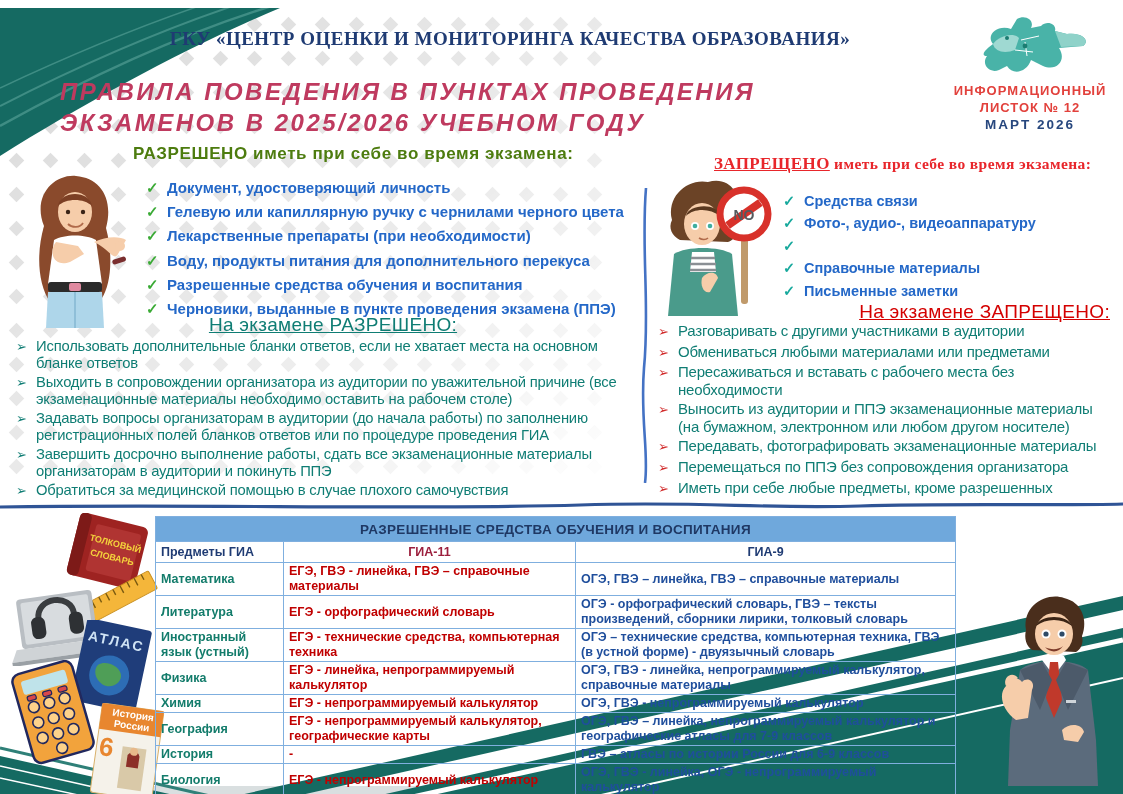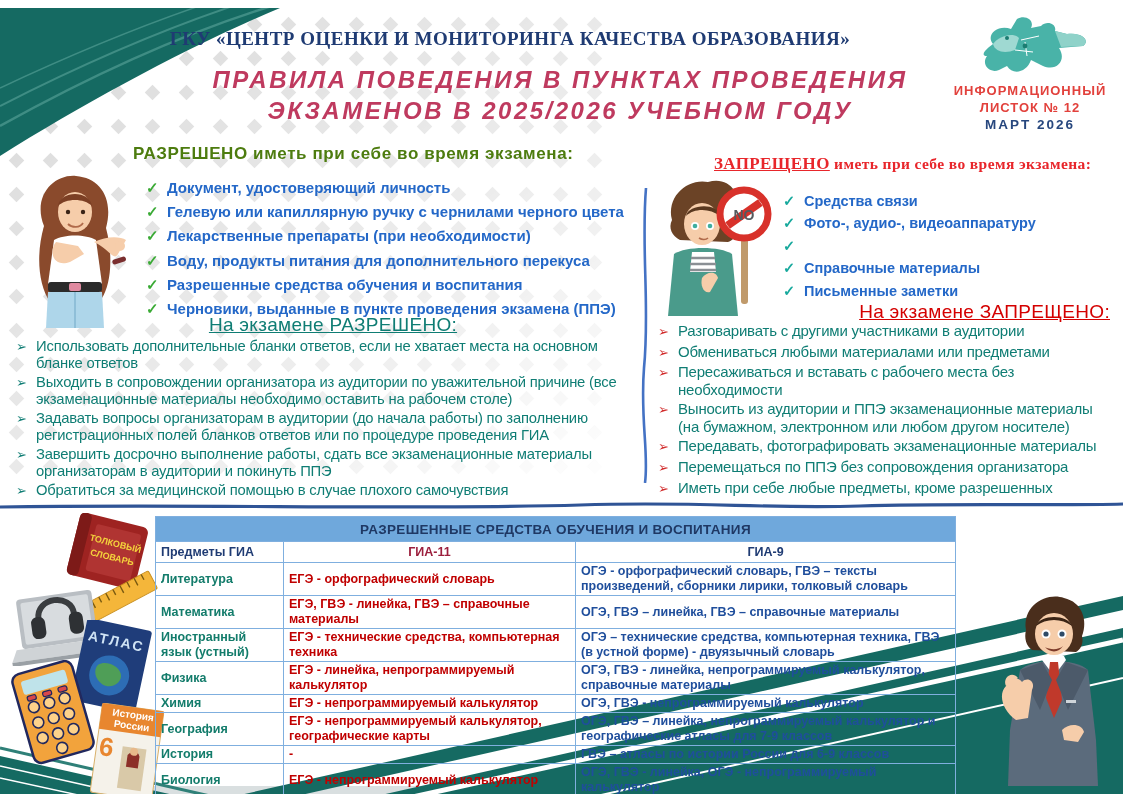--- a/index.html
+++ b/index.html
@@ -5,21 +5,21 @@
   html,body{margin:0;padding:0;background:#fff;}
   #canvas{position:relative;width:1123px;height:794px;margin:8px auto;overflow:hidden;
           background:#ffffff;font-family:"Liberation Sans",sans-serif;}
   .abs{position:absolute;}
   .deco{pointer-events:none;}
 
   
   .org-title{left:0;top:20px;width:1020px;text-align:center;
     font-family:"Liberation Serif",serif;font-weight:bold;font-size:19px;
     color:#1f3b73;letter-spacing:.5px;}
-  .main-title{left:60px;top:56px;width:1000px;text-align:center;
+  .main-title{left:60px;top:68px;width:1000px;
     font-weight:bold;font-style:italic;font-size:24px;letter-spacing:2.5px;
     color:#bf3a5f;line-height:31px;}
   .issue{left:940px;top:74px;width:180px;text-align:center;line-height:17px;}
   .issue .l1,.issue .l2{color:#e2413c;font-weight:bold;font-size:13px;letter-spacing:1px;}
   .issue .l3{color:#27477e;font-weight:bold;font-size:13.5px;letter-spacing:2px;}
 
   
   .allowed-head{left:133px;top:136px;font-size:17px;font-weight:bold;color:#4d7c0f;letter-spacing:.6px;}
   .forbidden-head{left:714px;top:146px;font-size:15.5px;font-weight:bold;color:#e8262b;letter-spacing:.4px;font-family:Liberation Serif, serif;}
   .forbidden-head .u{text-decoration:underline;font-size:17px;}
@@ -390,30 +390,30 @@
     <tbody>
       <tr>
         <td class="t-title" colspan="3">РАЗРЕШЕННЫЕ СРЕДСТВА ОБУЧЕНИЯ И ВОСПИТАНИЯ</td>
       </tr>
       <tr>
         <td class="h-subj">Предметы ГИА</td>
         <td class="h-g11">ГИА-11</td>
         <td class="h-g9">ГИА-9</td>
       </tr>
       <tr>
+        <td class="c-subj">Математика</td>
+        <td class="c-g11">ЕГЭ, ГВЭ - линейка, ГВЭ – справочные материалы</td>
+        <td class="c-g9">ОГЭ, ГВЭ – линейка, ГВЭ – справочные материалы</td>
+      </tr>
+      <tr>
         <td class="c-subj">Литература</td>
         <td class="c-g11">ЕГЭ - орфографический словарь</td>
         <td class="c-g9">ОГЭ - орфографический словарь, ГВЭ – тексты произведений, сборники лирики, толковый словарь</td>
       </tr>
       <tr>
-        <td class="c-subj">Математика</td>
-        <td class="c-g11">ЕГЭ, ГВЭ - линейка, ГВЭ – справочные материалы</td>
-        <td class="c-g9">ОГЭ, ГВЭ – линейка, ГВЭ – справочные материалы</td>
-      </tr>
-      <tr>
         <td class="c-subj">Иностранный язык (устный)</td>
         <td class="c-g11">ЕГЭ - технические средства, компьютерная техника</td>
         <td class="c-g9">ОГЭ – технические средства, компьютерная техника, ГВЭ (в устной форме) - двуязычный словарь</td>
       </tr>
       <tr>
         <td class="c-subj">Физика</td>
         <td class="c-g11">ЕГЭ - линейка, непрограммируемый калькулятор</td>
         <td class="c-g9">ОГЭ, ГВЭ - линейка, непрограммируемый калькулятор, справочные материалы</td>
       </tr>
       <tr>

